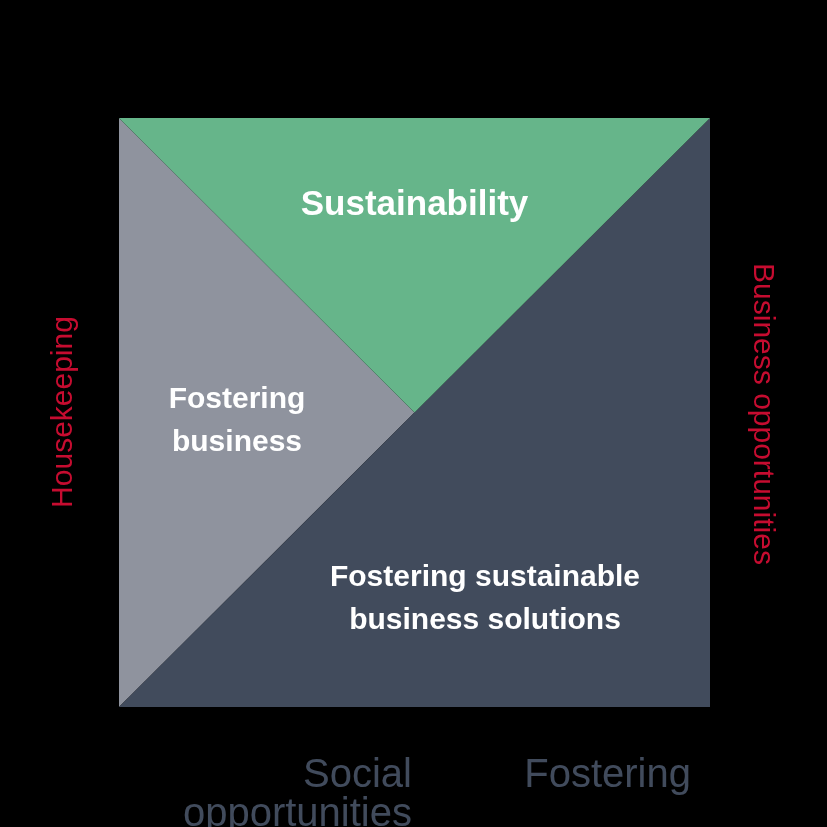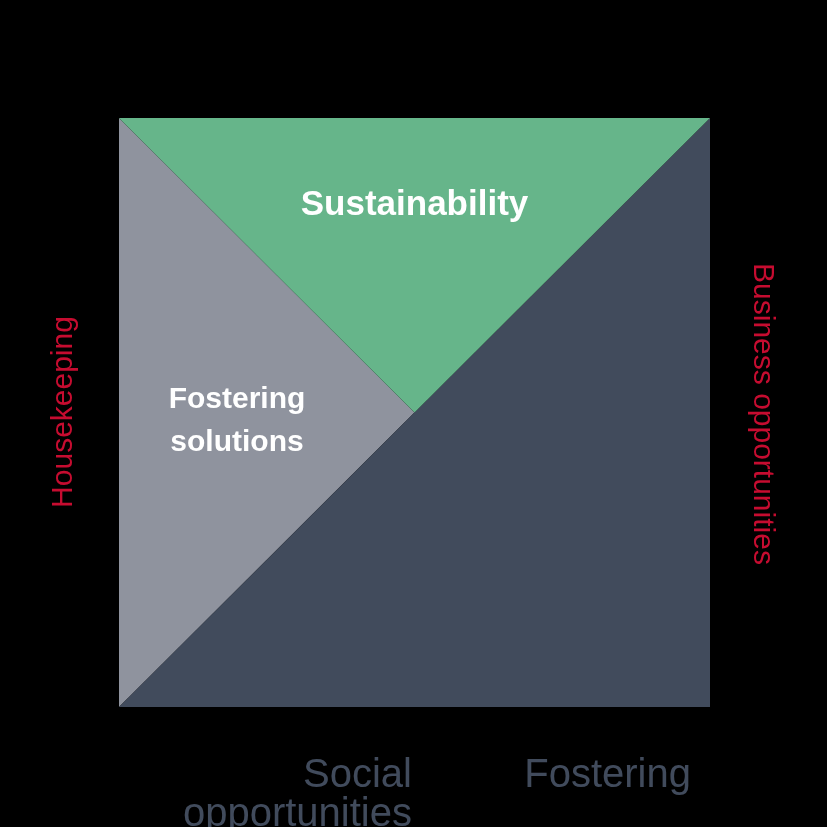--- a/index.html
+++ b/index.html
@@ -96,23 +96,27 @@
       <polygon points="591,0 591,589 0,589" fill="#414B5C"></polygon>
       <polygon points="0,0 591,0 295.5,294.5" fill="#66B58A"></polygon>
     </svg>
 
     <div class="region-label title-label" style="color: rgb(255, 255, 255);">
       <span class="line">Sustainability</span>
     </div>
 
     <div class="region-label emission-label" style="color: rgb(255, 255, 255);">
       <span class="line">Fostering</span>
-      <span class="line">solutions</span>
+      <span class="line">business</span>
     </div>
 
+    <div class="region-label fostering-label" style="color: rgb(255, 255, 255);">
+      <span class="line">Fostering sustainable</span>
+      <span class="line">business solutions</span>
+    </div>
   </div>
 
   <div class="axis-vert axis-left" style="color: rgb(198, 12, 48);">Housekeeping</div>
 
   <div class="axis-vert axis-right" style="color: rgb(198, 12, 48);">Business opportunities</div>
 
   <div class="axis-bottom axis-bottom-left" style="color: rgb(65, 75, 92);">
     <span class="line">Social</span>
     <span class="line">opportunities</span>
   </div>

